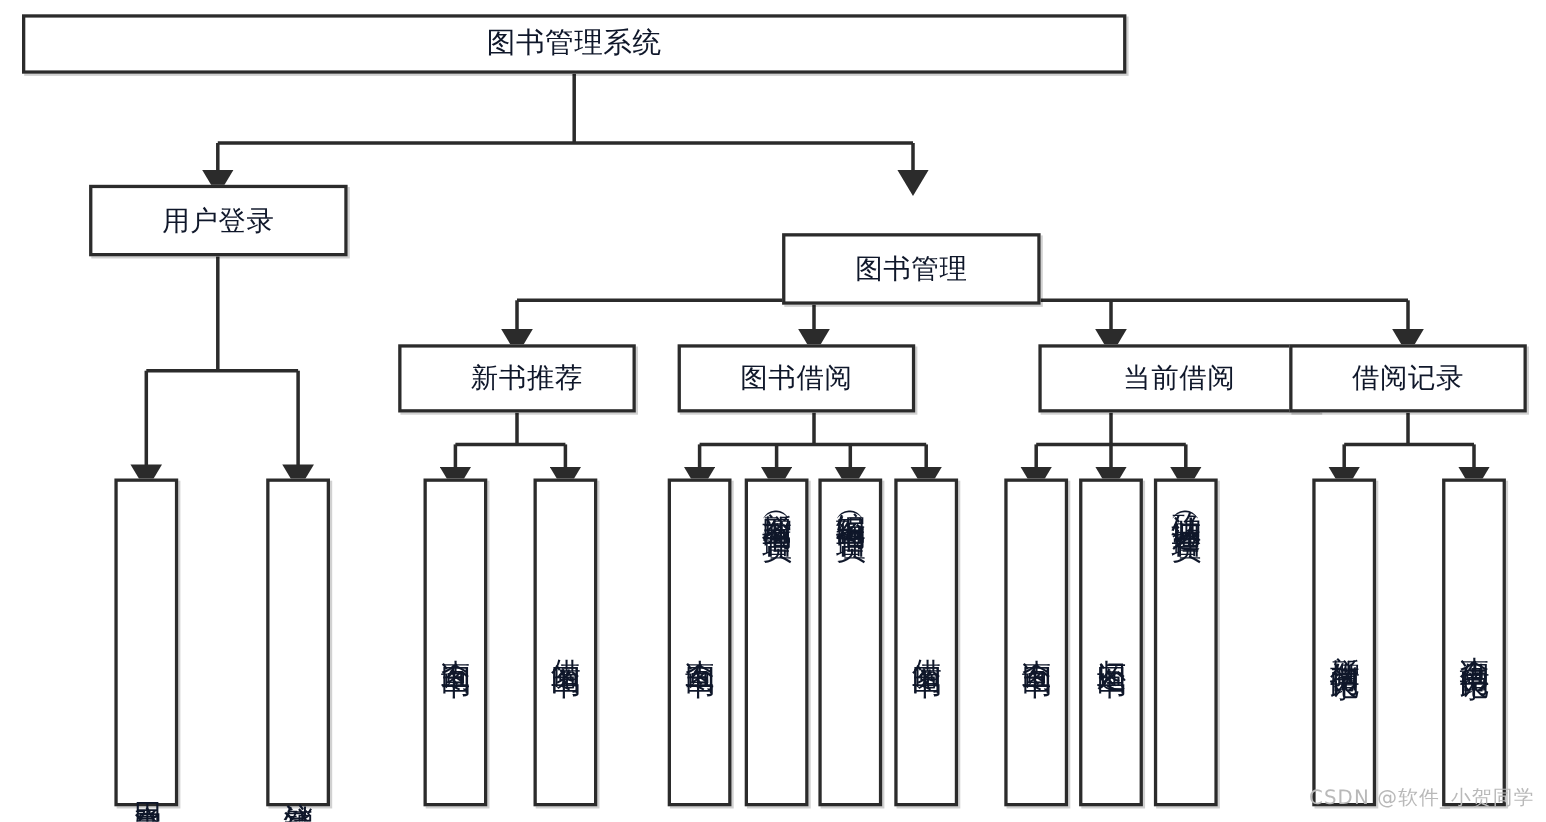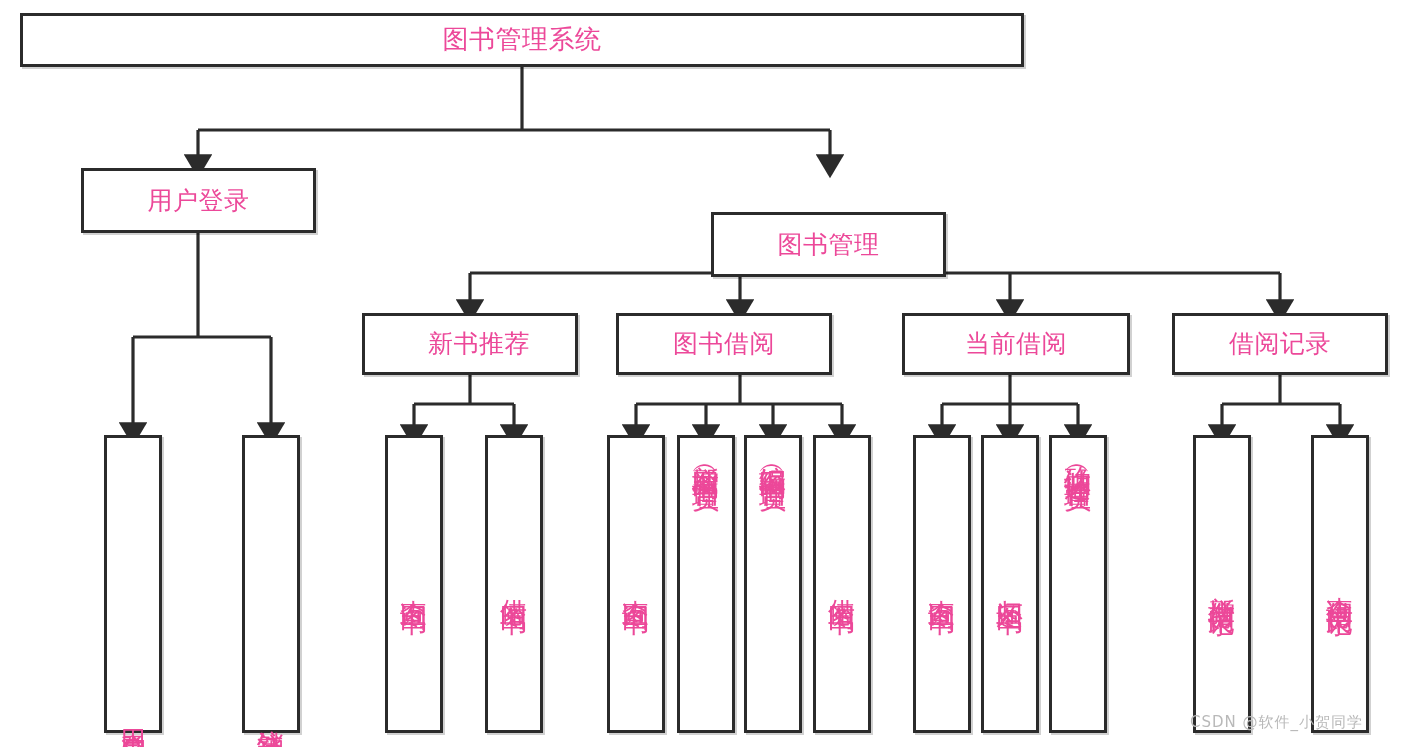--- a/index.html
+++ b/index.html
@@ -21,21 +21,21 @@
     position: absolute;
     box-sizing: border-box;
     border: 3px solid #2b2b2b;
     background: #ffffff;
     box-shadow: 2px 2px 0 rgba(0,0,0,0.18);
     display: flex;
     align-items: center;
     justify-content: center;
   }
   .node .label {
-    color: #ec4899;
+    color: #0f172a;
     line-height: 1.12;
     letter-spacing: 0.5px;
     white-space: pre;
     text-align: center;
   }
   
   .node.horiz .label {
     font-size: 25px;
   }
   .node.root .label {
@@ -67,21 +67,21 @@
     position: absolute;
     left: 0;
     top: 0;
     width: 1405px;
     height: 747px;
     pointer-events: none;
   }
   .watermark {
     position: absolute;
     color: #b9b9b9;
-    font-size: 15px;
+    font-size: 18px;
     letter-spacing: 1px;
     white-space: nowrap;
     font-family: "DejaVu Sans", "Liberation Sans", sans-serif;
   }
 </style>
 </head>
 <body>
 
 <div id="canvas">
 
@@ -148,21 +148,21 @@
   </div>
 
   <div class="node horiz" style="left:362px; top:313px; width:216px; height:62px;padding-left:18px;">
     <span class="label">新书推荐</span>
   </div>
 
   <div class="node horiz" style="left:616px; top:313px; width:216px; height:62px;">
     <span class="label">图书借阅</span>
   </div>
 
-  <div class="node horiz" style="left:902px; top:313px; width:228px; height:62px;">
+  <div class="node horiz" style="left:944px; top:313px; width:256px; height:62px;">
     <span class="label">当前借阅</span>
   </div>
 
   <div class="node horiz" style="left:1172px; top:313px; width:216px; height:62px;align-items:center;">
     <span class="label">借阅记录</span>
   </div>
 
   <div class="node vert" style="left:104px; top:435px; width:58px; height:298px;">
     <span class="label">用户登录</span>
   </div>

